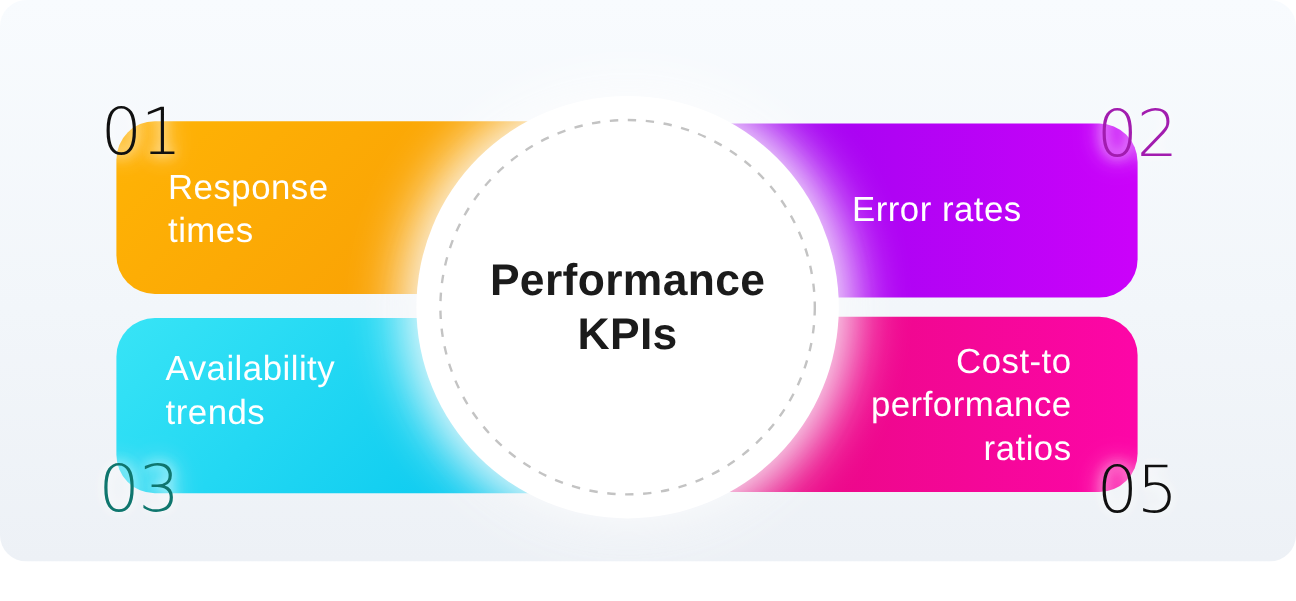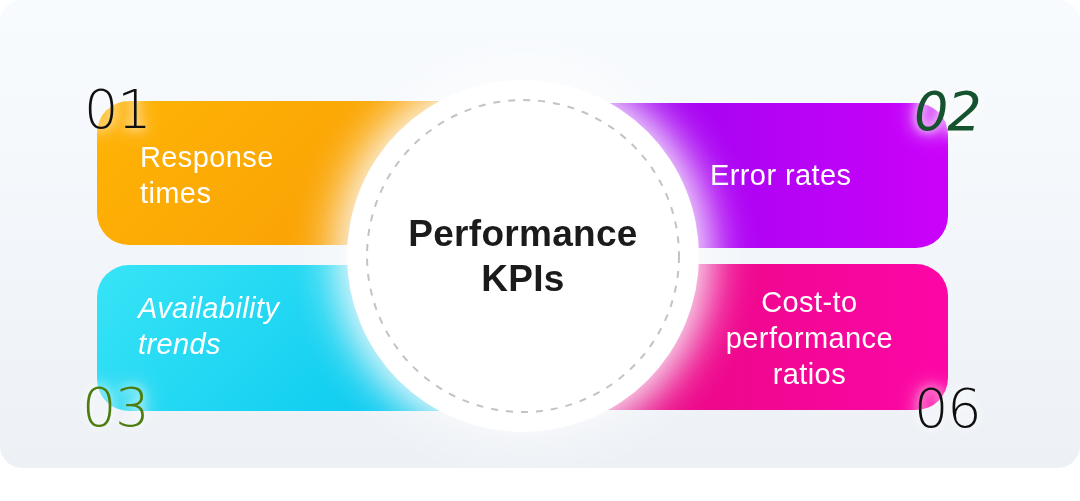--- a/index.html
+++ b/index.html
@@ -34,21 +34,21 @@
     font-size: 29px;
     line-height: 36px;
     font-weight: 400;
     letter-spacing: 0.4px;
     white-space: pre-line;
     color: #ffffff;
   }
   .label-1 { left: 140px; top: 139px; text-align: left; }
   .label-2 { left: 710px; top: 157px; width: 244px; text-align: left; }
   .label-3 { left: 138px; top: 290px; text-align: left; }
-  .label-4 { right: 187px; top: 284px; text-align: center; }
+  .label-4 { right: 187px; top: 284px; text-align: right; }
 
   .center-circle {
     position: absolute;
     left: 347px;
     top: 80px;
     width: 352px;
     height: 352px;
     border-radius: 50%;
     background: #ffffff;
     box-shadow: 0 0 45px 12px rgba(255,255,255,0.95), 0 8px 32px rgba(150,168,195,0.18);
@@ -97,31 +97,31 @@
   <div class="panel"></div>
 
   <div class="card card-1" style="background: linear-gradient(135deg, rgb(255, 180, 5), rgb(247, 153, 5));"></div>
   <div class="card card-2" style="background: linear-gradient(90deg, rgb(148, 4, 238), rgb(203, 2, 250));"></div>
   <div class="card card-3" style="background: linear-gradient(135deg, rgb(56, 228, 246), rgb(0, 196, 238));"></div>
   <div class="card card-4" style="background: linear-gradient(90deg, rgb(227, 9, 121), rgb(253, 6, 167));"></div>
 
   <div class="card-label label-1" style="color: rgb(255, 255, 255);">Response
 times</div>
   <div class="card-label label-2" style="color: rgb(255, 255, 255);">Error rates</div>
-  <div class="card-label label-3" style="color: rgb(255, 255, 255); font-style: italic;">Availability
+  <div class="card-label label-3" style="color: rgb(255, 255, 255);">Availability
 trends</div>
   <div class="card-label label-4" style="color: rgb(255, 255, 255);">Cost-to
 performance
 ratios</div>
 
   <div class="center-circle" style="background: rgb(255, 255, 255);">
     <svg class="dash-ring" viewBox="0 0 352 352">
       <circle id="dashCircle" cx="176" cy="176" r="156" fill="none" stroke="#c3c3c3" stroke-width="2" stroke-dasharray="7 8"></circle>
     </svg>
     <div class="center-title" style="color: rgb(27, 27, 27);">Performance
 KPIs</div>
   </div>
 
   <div class="num num-1" style="color: rgb(16, 16, 16);">01</div>
-  <div class="num num-2" style="color: #14532d; font-style: italic;">02</div>
-  <div class="num num-3" style="color: #4d7c0f;">03</div>
-  <div class="num num-4" style="color: rgb(16, 16, 16);">06</div>
+  <div class="num num-2" style="color: #a21caf;">02</div>
+  <div class="num num-3" style="color: #0f766e;">03</div>
+  <div class="num num-4" style="color: rgb(16, 16, 16);">05</div>
 </div>
 
 </body></html>

